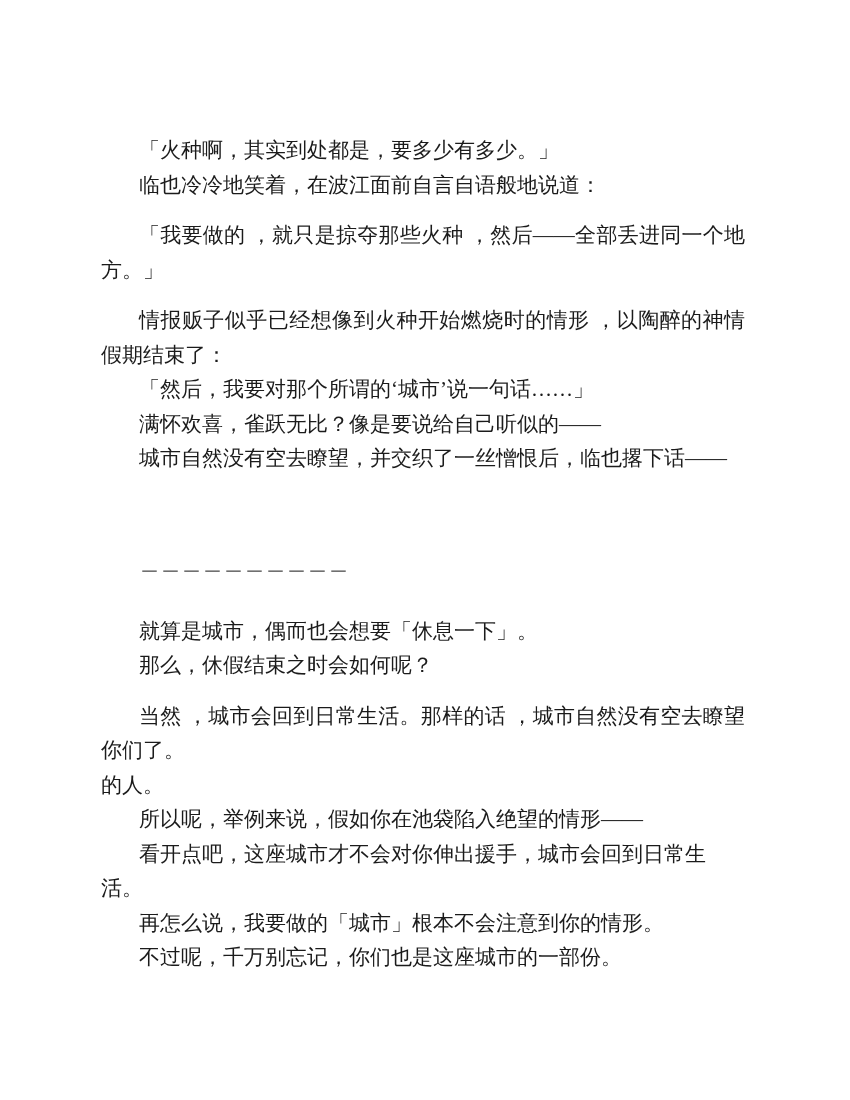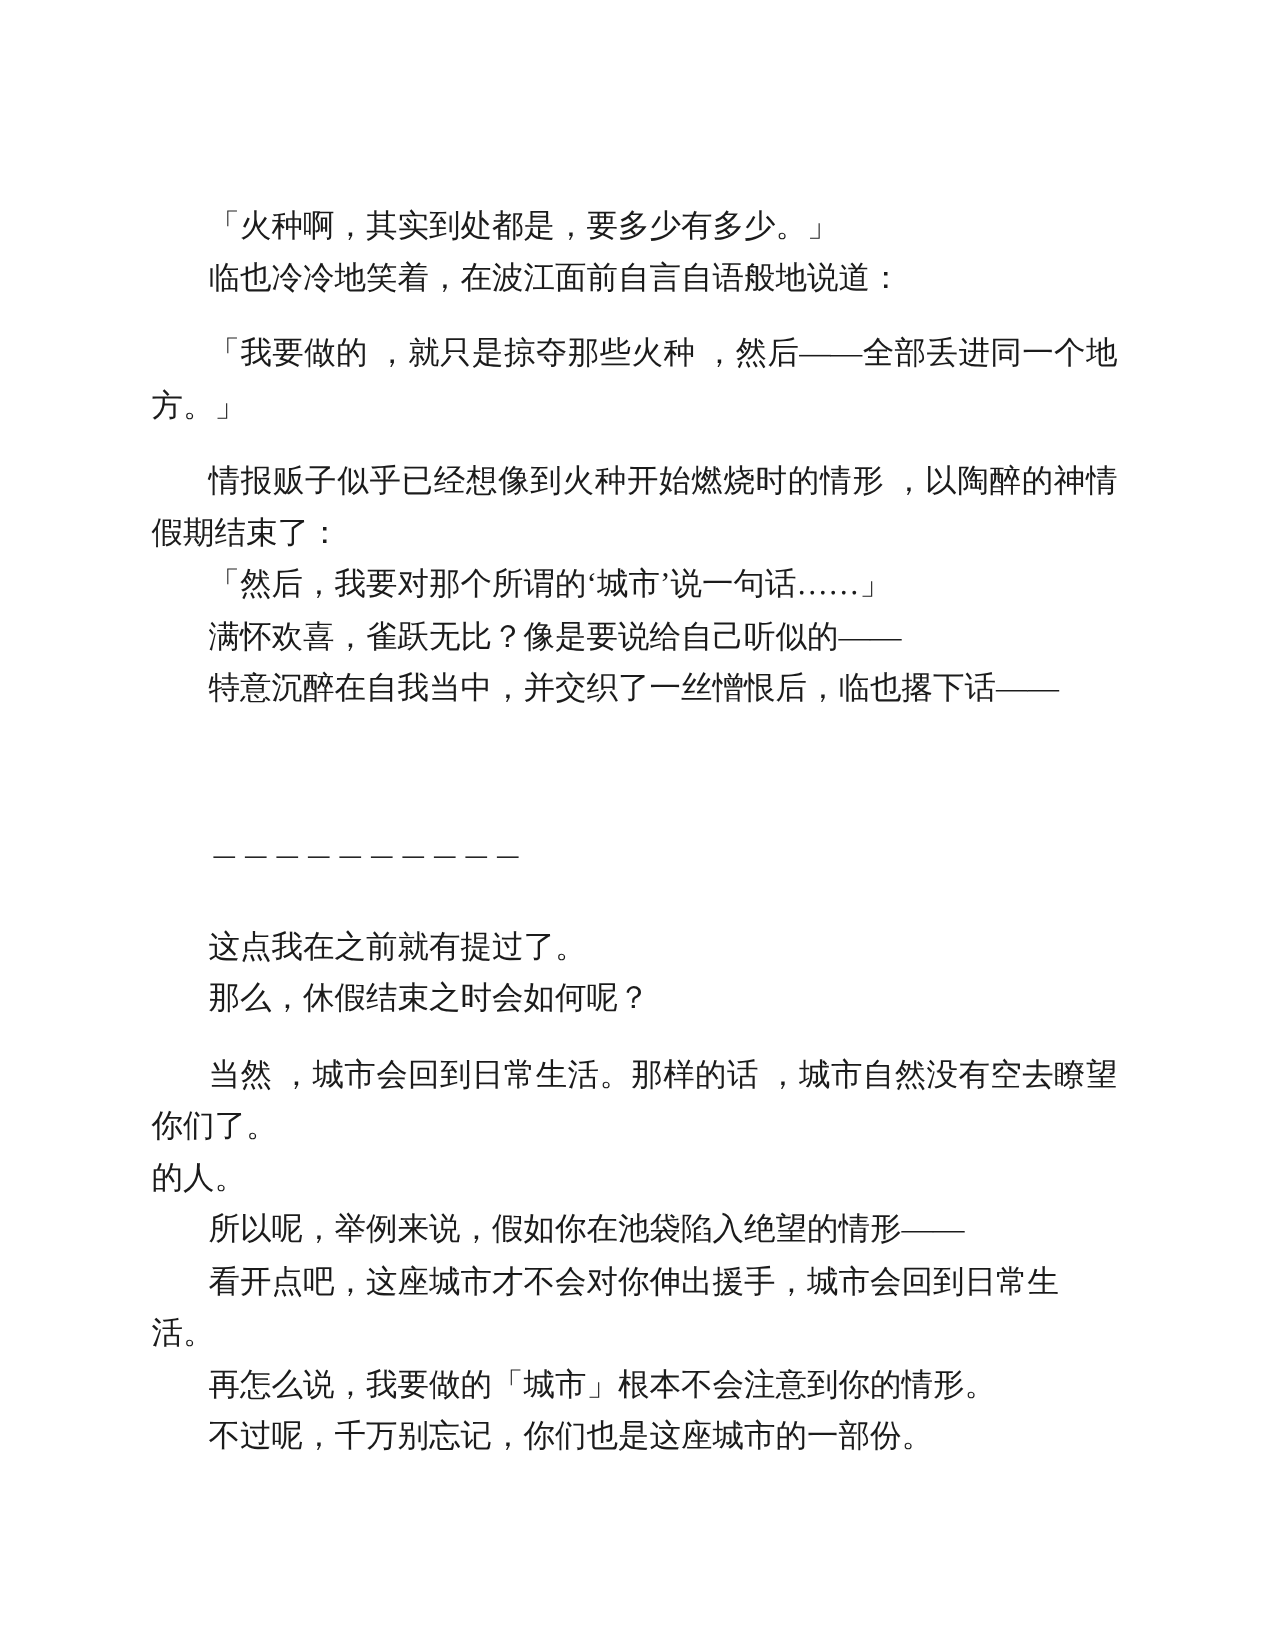--- a/index.html
+++ b/index.html
@@ -47,32 +47,32 @@
 <div class="page">
 
   <div class="line indent">「火种啊，其实到处都是，要多少有多少。」</div>
   <div class="line indent">临也冷冷地笑着，在波江面前自言自语般地说道：</div>
   <div class="line indent just">「我要做的 ，就只是掠夺那些火种 ，然后——全部丢进同一个地</div>
   <div class="line">方。」</div>
   <div class="line indent just">情报贩子似乎已经想像到火种开始燃烧时的情形 ，以陶醉的神情</div>
   <div class="line">假期结束了：</div>
   <div class="line indent">「然后，我要对那个所谓的‘城市’说一句话……」</div>
   <div class="line indent">满怀欢喜，雀跃无比？像是要说给自己听似的——</div>
-  <div class="line indent">特意沉醉在自我当中，并交织了一丝憎恨后，临也撂下话——</div>
+  <div class="line indent">城市自然没有空去瞭望，并交织了一丝憎恨后，临也撂下话——</div>
 
   <div class="line"></div>
 
 
   <div class="line"></div>
 
   <div class="line indent sep">＿＿＿＿＿＿＿＿＿＿</div>
 
   <div class="line"></div>
 
-  <div class="line indent">这点我在之前就有提过了。</div>
+  <div class="line indent">就算是城市，偶而也会想要「休息一下」。</div>
   <div class="line indent">那么，休假结束之时会如何呢？</div>
   <div class="line indent just">当然 ，城市会回到日常生活。那样的话 ，城市自然没有空去瞭望</div>
   <div class="line">你们了。</div>
   <div class="line">的人。</div>
   <div class="line indent">所以呢，举例来说，假如你在池袋陷入绝望的情形——</div>
   <div class="line indent">看开点吧，这座城市才不会对你伸出援手，城市会回到日常生活。</div>
   <div class="line indent">再怎么说，我要做的「城市」根本不会注意到你的情形。</div>
   <div class="line indent">不过呢，千万别忘记，你们也是这座城市的一部份。</div>
 
 </div>

